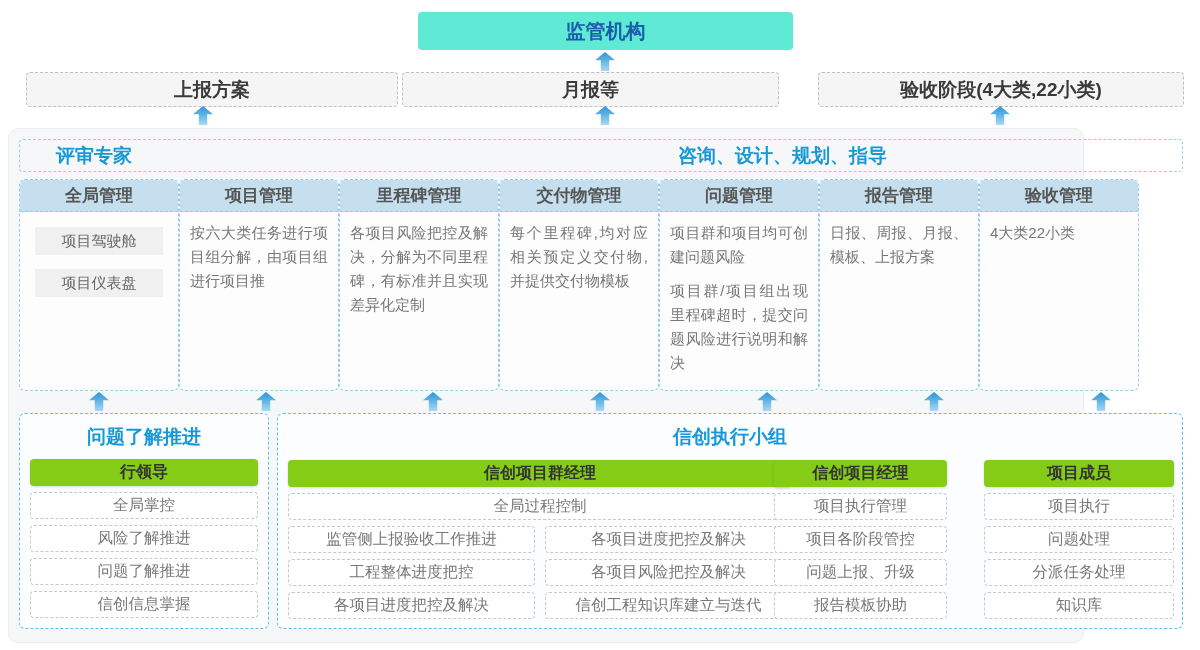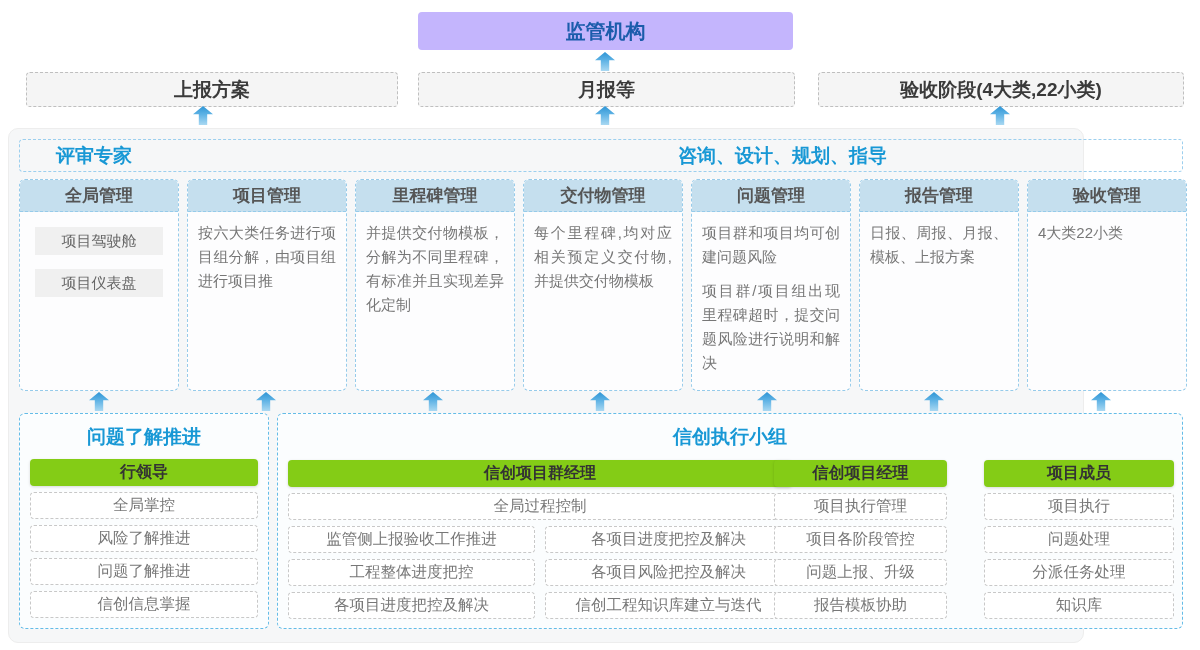--- a/index.html
+++ b/index.html
@@ -1,39 +1,39 @@
 <!DOCTYPE html>
 <html><head>
 <meta charset="utf-8">
 <style>
   html,body{margin:0;padding:0;background:#fff;}
   body{width:1200px;height:650px;position:relative;font-family:"Liberation Sans","DejaVu Sans",sans-serif;color:#333;overflow:hidden;}
   .abs{position:absolute;}
 
   
-  .regulator{left:418px;top:12px;width:375px;height:38px;background:#c4b5fd;border-radius:4px;
+  .regulator{left:418px;top:12px;width:375px;height:38px;background:#5eead4;border-radius:4px;
     display:flex;align-items:center;justify-content:center;font-weight:bold;font-size:20px;color:#1b5cab;}
   .top-box{height:33px;background:#f5f5f5;border:1px dashed #bfbfbf;border-radius:4px;
     display:flex;align-items:center;justify-content:center;font-weight:bold;font-size:19px;color:#3a3a3a;}
   .tb1{left:26px;top:72px;width:370px;}
-  .tb2{left:418px;top:72px;width:375px;}
+  .tb2{left:402px;top:72px;width:375px;}
   .tb3{left:818px;top:72px;width:364px;}
 
   
   .arrow{width:20px;height:19px;background:linear-gradient(180deg,#2e95d5 0%,#5fb3e5 45%,#a9d8f2 100%);
     clip-path:polygon(50% 0%,100% 44%,71% 44%,71% 100%,29% 100%,29% 44%,0% 44%);}
 
   
   .panel{left:8px;top:128px;width:1076px;height:515px;background:#f6f7f8;border:1px solid #ededed;border-radius:10px;box-sizing:border-box;}
   .roles-strip{left:10px;top:10px;width:1162px;height:31px;border:1px dashed #9ccfee;border-radius:4px;}
   .role-label{position:absolute;top:50%;transform:translateY(-50%);font-weight:bold;font-size:19px;color:#1898d5;white-space:nowrap;}
   .role-left{left:36px;}
   .role-right{left:658px;}
 
-  .cols{left:10px;top:50px;display:flex;gap:8px;}
+  .cols{left:10px;top:50px;display:flex;gap:0;}
   .col{width:160px;height:212px;box-sizing:border-box;border:1px dashed #96cbea;border-radius:6px;background:#fdfdfe;overflow:hidden;}
   .col-head{height:31px;background:#c5dfee;border-bottom:1px dashed #96cbea;display:flex;align-items:center;justify-content:center;
     font-weight:bold;font-size:17px;color:#555;}
   .col-body{padding:9px 10px;font-size:15px;color:#777;line-height:1.6;text-align:justify;}
   .col-body p{margin:0;}
   .col-body p + p{margin-top:10px;}
   .mini-btn{width:128px;height:28px;margin:0 auto 14px;background:#f0f0f0;border-radius:0;
     display:flex;align-items:center;justify-content:center;font-size:15px;color:#666;}
   .mini-btn.first{margin-top:6px;}
 
@@ -95,21 +95,21 @@
     </div>
     <div class="col">
       <div class="col-head">项目管理</div>
       <div class="col-body">
         <p>按六大类任务进行项目组分解，由项目组进行项目推</p>
       </div>
     </div>
     <div class="col">
       <div class="col-head">里程碑管理</div>
       <div class="col-body">
-        <p>并提供交付物模板，分解为不同里程碑，有标准并且实现差异化定制</p>
+        <p>各项目风险把控及解决，分解为不同里程碑，有标准并且实现差异化定制</p>
       </div>
     </div>
     <div class="col">
       <div class="col-head">交付物管理</div>
       <div class="col-body">
         <p>每个里程碑,均对应相关预定义交付物,并提供交付物模板</p>
       </div>
     </div>
     <div class="col">
       <div class="col-head">问题管理</div>

